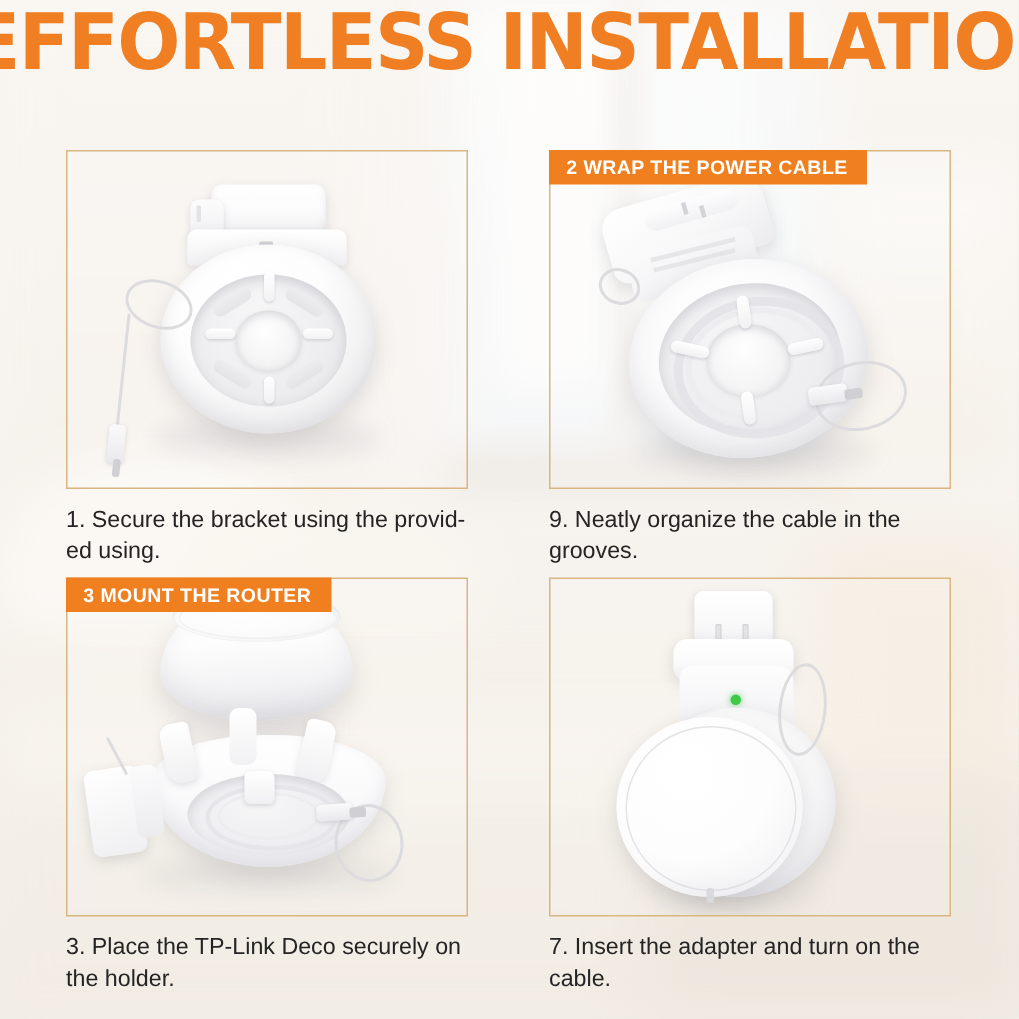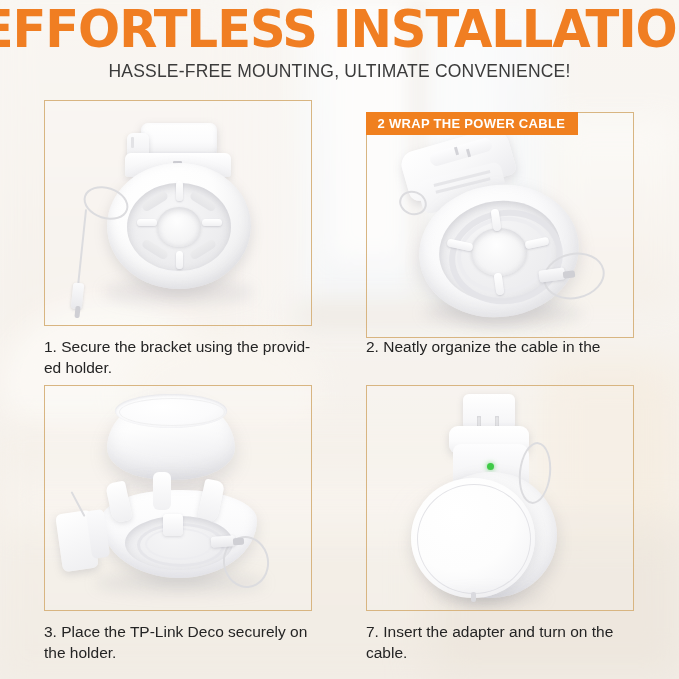--- a/index.html
+++ b/index.html
@@ -155,21 +155,20 @@
   <div class="bg-l b-pillow2"></div>
   <div class="bg-l b-bed"></div>
   <div class="bg-l b-bedfold"></div>
   <div class="bg-l b-warm"></div>
   <div class="bg-l b-shadow"></div>
 </div>
 <div id="bg-veil"></div>
 
 <div id="header">
   <div id="title">EFFORTLESS INSTALLATION:</div>
-  <div id="subtitle">HASSLE-FREE MOUNTING, ULTIMATE CONVENIENCE!</div>
 </div>
 
 <div class="panel" style="left:44px;top:100px;width:266px;height:224px;">
 
   <div class="photo">
 
     <div class="pc soft-shadow" style="left:58px;top:178px;width:150px;height:26px;"></div>
 
     <div class="pc adapter" style="left:96px;top:22px;width:76px;height:34px;"></div>
     <div class="pc" style="left:82px;top:32px;width:22px;height:30px;border-radius:6px;
@@ -198,24 +197,24 @@
     <div class="pc cable" style="left:38px;top:86px;width:42px;height:28px;
          border-radius:50%;transform:rotate(18deg);"></div>
     <div class="pc cable-line" style="left:36px;top:108px;width:2.4px;height:78px;transform:rotate(6deg);"></div>
     <div class="pc plug" style="left:27px;top:182px;width:11px;height:26px;transform:rotate(6deg);"></div>
     <div class="pc barrel" style="left:30px;top:205px;width:5px;height:12px;transform:rotate(6deg);"></div>
   </div>
 </div>
 
 <div class="caption" style="left:44px;top:336px;">
   <div>1. Secure the bracket using the provid-</div>
-  <div>ed holder.</div>
-</div>
-
-<div class="panel" style="left:366px;top:112px;width:266px;height:224px;">
+  <div>ed using.</div>
+</div>
+
+<div class="panel" style="left:366px;top:100px;width:266px;height:224px;">
   <div class="badge">2 WRAP THE POWER CABLE</div>
 
   <div class="photo">
     <div class="pc soft-shadow" style="left:56px;top:188px;width:160px;height:24px;"></div>
 
     <div class="pc" style="left:36px;top:26px;width:110px;height:50px;border-radius:14px 18px 8px 10px;
          background:linear-gradient(160deg,#ffffff 0%,#f8f8f9 55%,#ebebee 100%);
          transform:rotate(-16deg);box-shadow:0 4px 10px rgba(140,140,150,.25);"></div>
     <div class="pc" style="left:62px;top:32px;width:64px;height:14px;border-radius:8px;
          background:linear-gradient(180deg,#fdfdfe,#f1f1f3);transform:rotate(-16deg);"></div>
@@ -249,24 +248,26 @@
 
     <div class="pc cable" style="left:32px;top:78px;width:24px;height:20px;transform:rotate(20deg);"></div>
 
     <div class="pc cable" style="left:176px;top:140px;width:58px;height:42px;transform:rotate(-12deg);"></div>
     <div class="pc plug" style="left:172px;top:156px;width:26px;height:12px;transform:rotate(-8deg);"></div>
     <div class="pc barrel" style="left:196px;top:158px;width:12px;height:7px;transform:rotate(-8deg);"></div>
   </div>
 </div>
 
 <div class="caption" style="left:366px;top:336px;">
-  <div>2. Neatly organize the cable in the</div>
+  <div>9. Neatly organize the cable in the</div>
+  <div>grooves.</div>
 </div>
 
 <div class="panel" style="left:44px;top:385px;width:266px;height:224px;">
+  <div class="badge">3 MOUNT THE ROUTER</div>
 
   <div class="photo">
 
     <div class="pc router-dome" style="left:62px;top:10px;width:128px;height:84px;"></div>
     <div class="pc router-top" style="left:70px;top:8px;width:112px;height:34px;"></div>
     <div class="pc" style="left:74px;top:12px;width:104px;height:26px;border-radius:50%;
          border:1px solid #eeeef0;opacity:.9;"></div>
 
     <div class="pc soft-shadow" style="left:72px;top:92px;width:110px;height:16px;opacity:.55;"></div>
 

